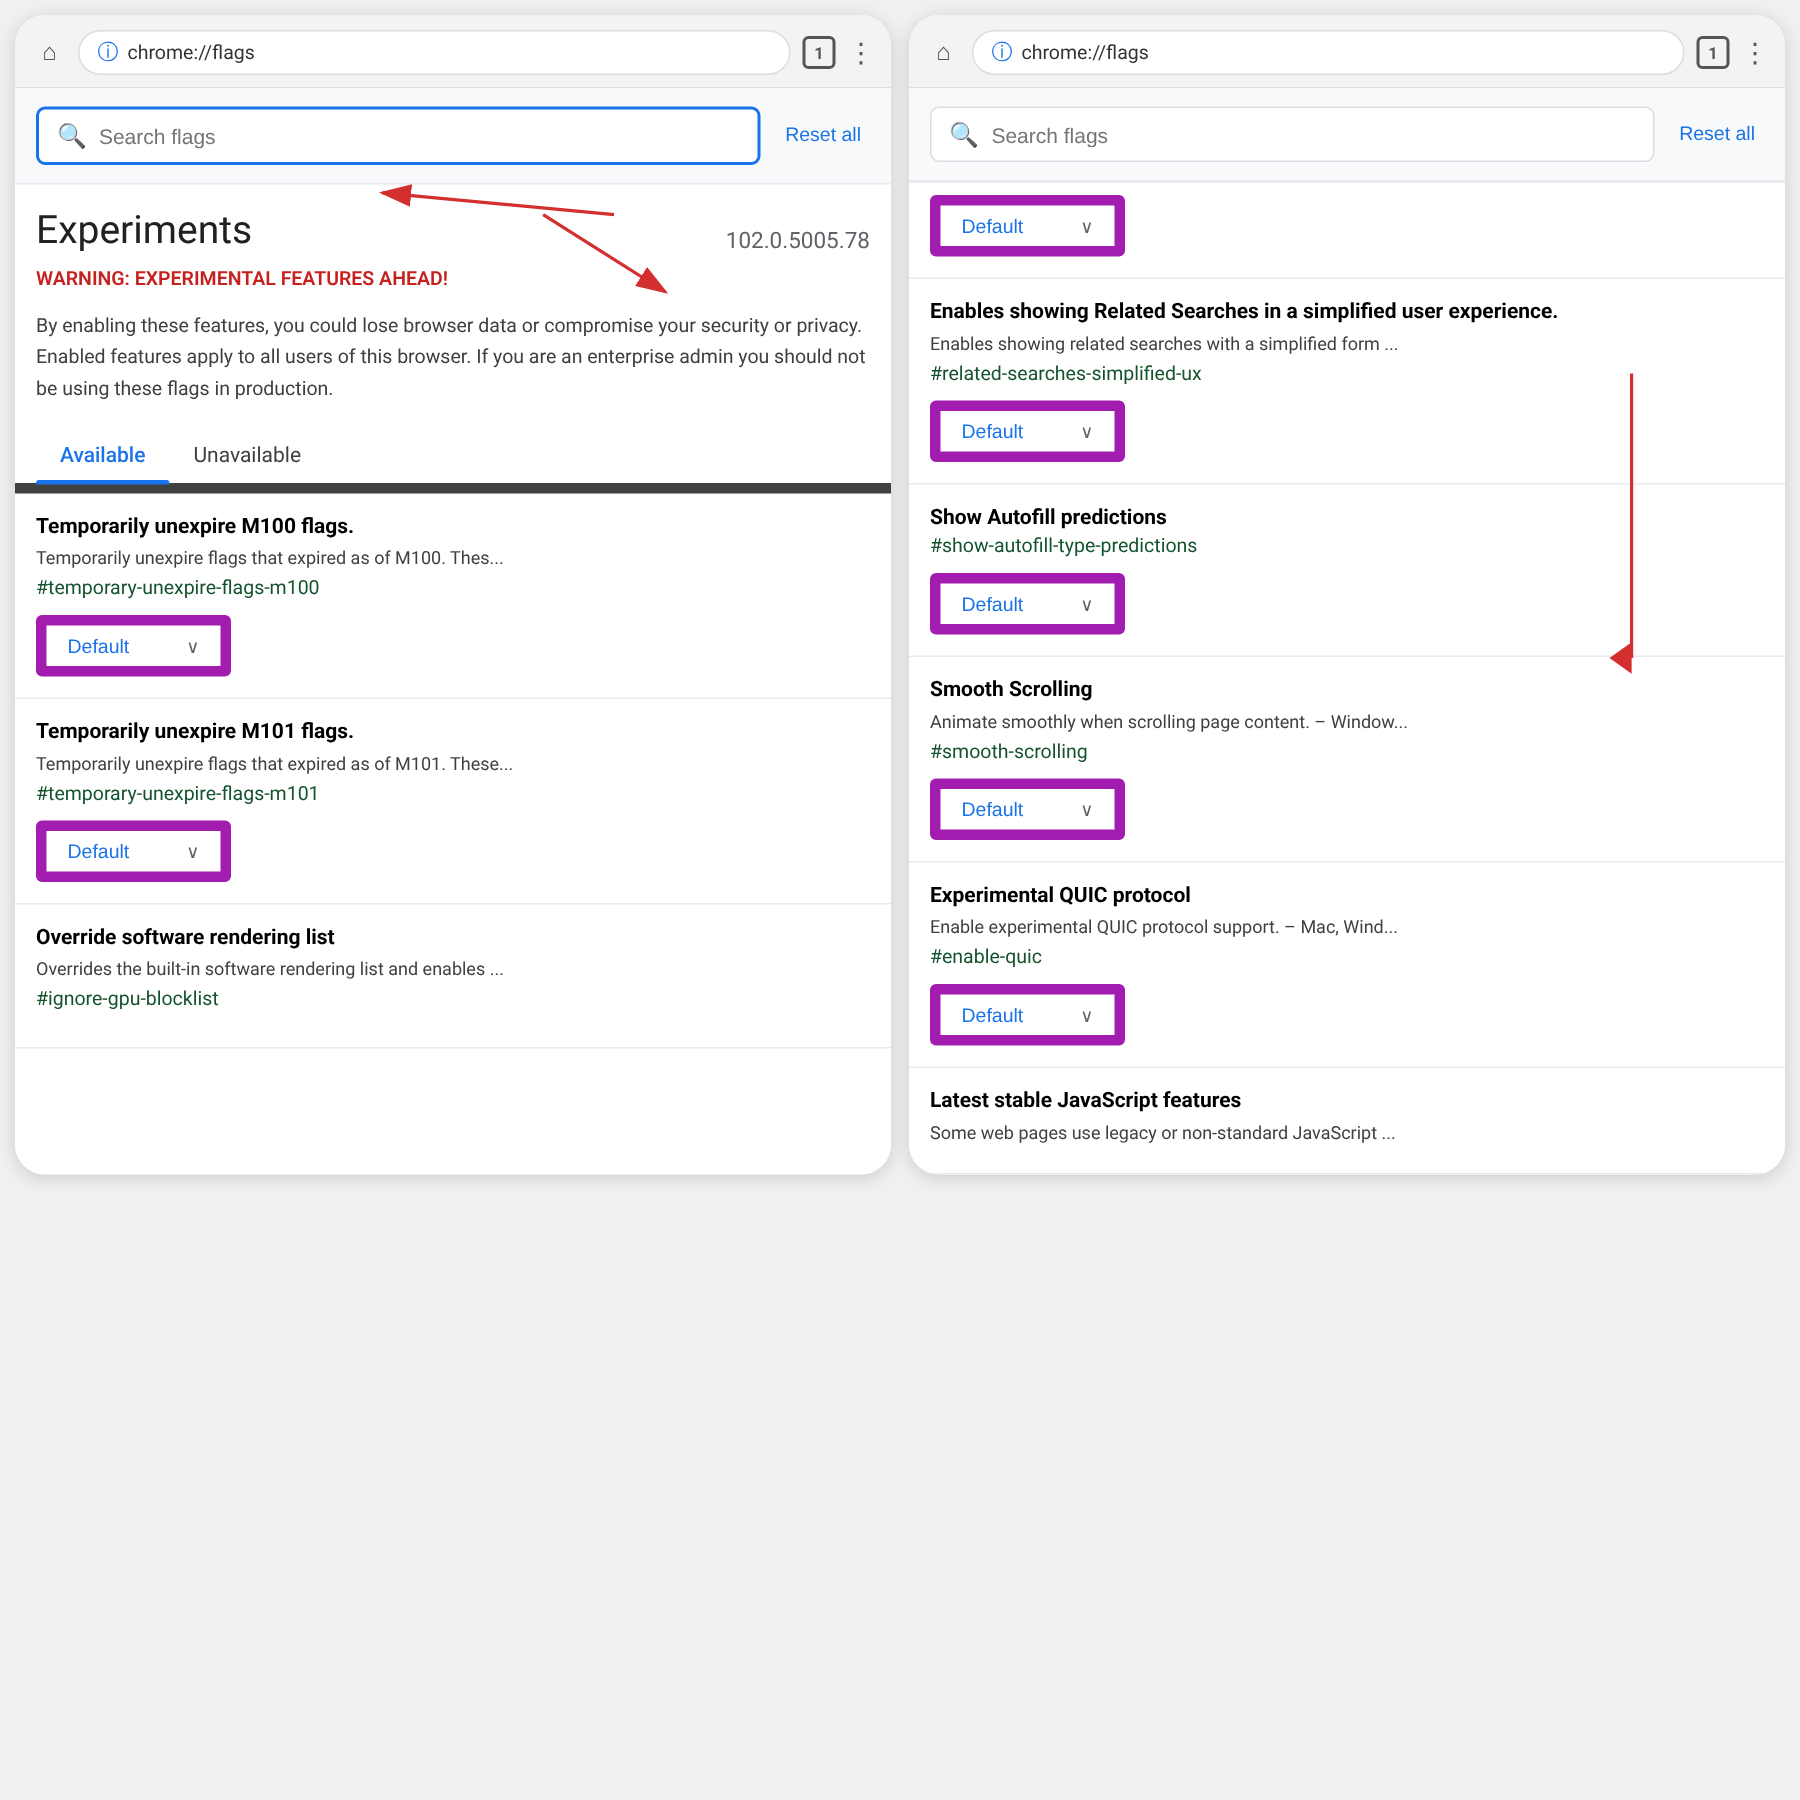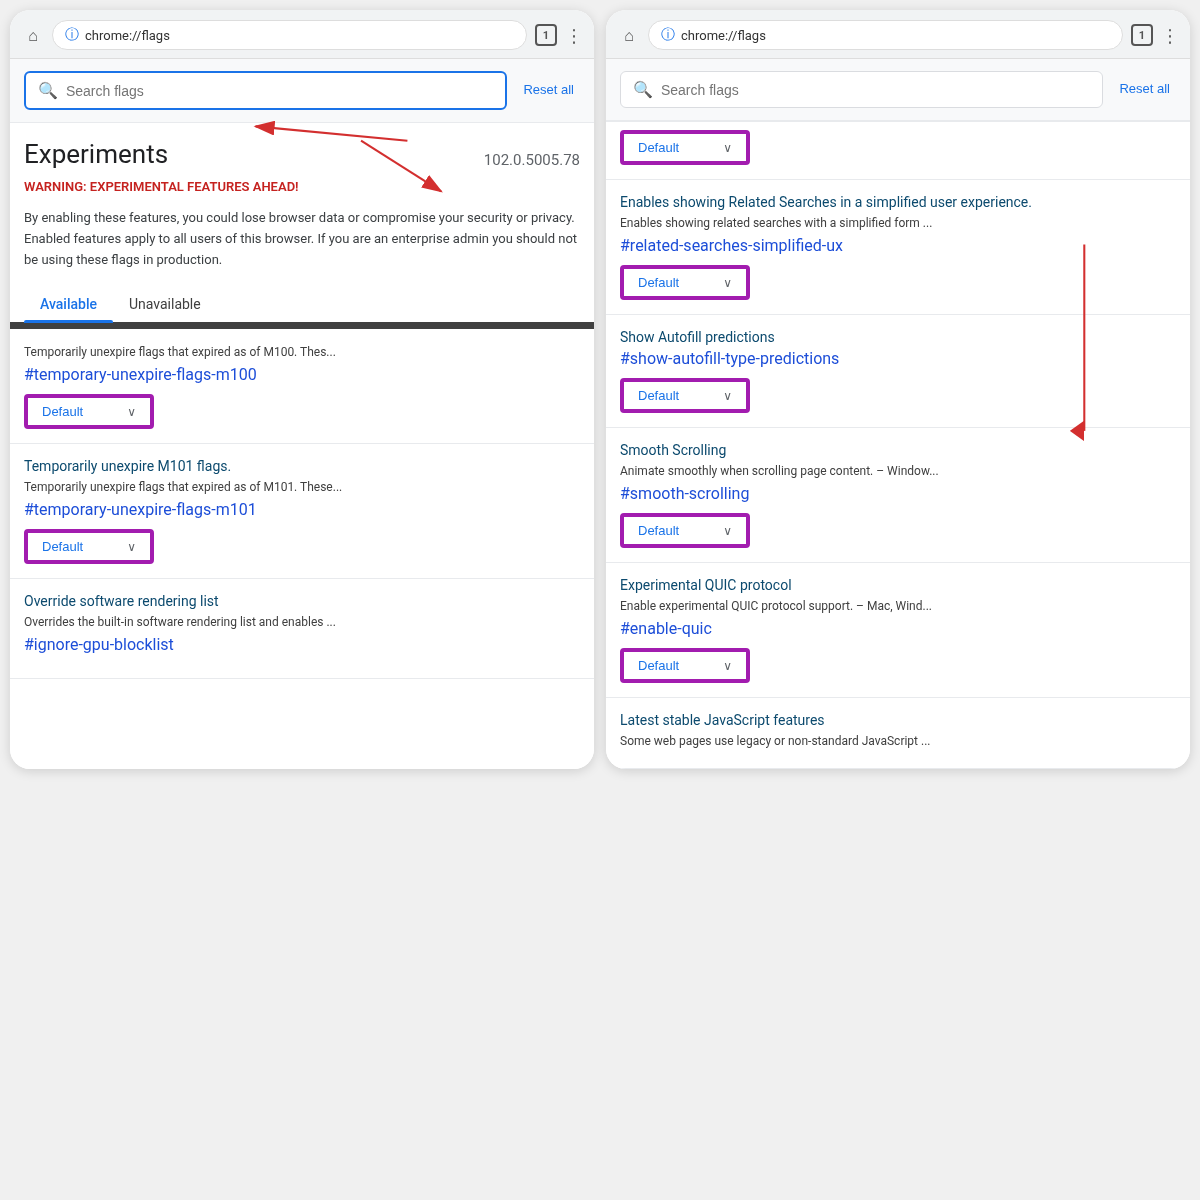--- a/index.html
+++ b/index.html
@@ -187,42 +187,42 @@
       background: #1a73e8;
       border-radius: 2px 2px 0 0;
     }
     
     .flag-item {
       padding: 14px 14px;
       border-bottom: 1px solid #e8eaed;
     }
     .flag-title {
       font-size: 14px;
-      font-weight: 400;
-      color: #0c4a6e;
+      font-weight: 700;
+      color: #000000;
       margin-bottom: 4px;
     }
     .flag-desc {
       font-size: 12px;
       color: #404040;
       margin-bottom: 4px;
       line-height: 1.5;
     }
     .flag-link {
-      font-size: 16px;
-      color: #1d4ed8;
+      font-size: 13px;
+      color: #14532d;
       text-decoration: none;
       display: block;
       margin-bottom: 10px;
     }
     .flag-dropdown {
       display: inline-flex;
       align-items: center;
       gap: 8px;
-      border: 4px solid #a21caf;
+      border: 7px solid #a21caf;
       border-radius: 4px;
       padding: 6px 14px;
       font-size: 13px;
       color: #1a73e8;
       background: #fff;
       cursor: pointer;
       min-width: 130px;
       justify-content: space-between;
     }
     .dropdown-arrow {
@@ -282,20 +282,21 @@
       <div class="tabs-row">
         <div class="tab-item active">
           <span>Available</span>
         </div>
         <div class="tab-item">
           <span>Unavailable</span>
         </div>
       </div>
 
       <div class="flag-item">
+        <div class="flag-title">Temporarily unexpire M100 flags.</div>
         <div class="flag-desc">Temporarily unexpire flags that expired as of M100. Thes...</div>
         <a class="flag-link">#temporary-unexpire-flags-m100</a>
         <button class="flag-dropdown">
           <span>Default</span>
           <span class="dropdown-arrow">∨</span>
         </button>
       </div>
 
       <div class="flag-item">
         <div class="flag-title">Temporarily unexpire M101 flags.</div>

